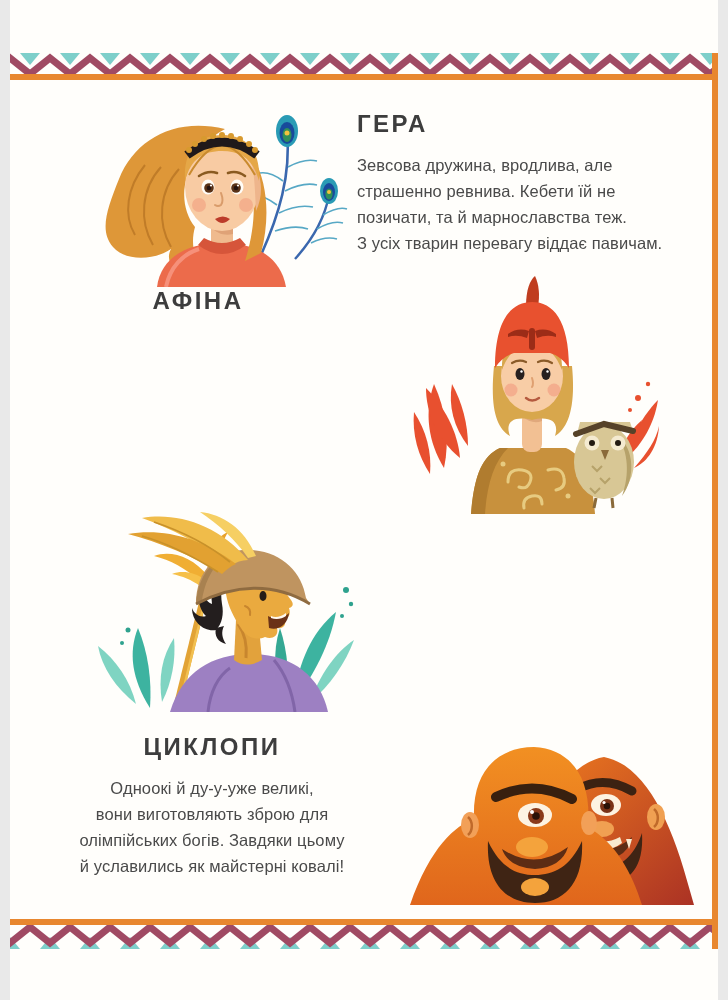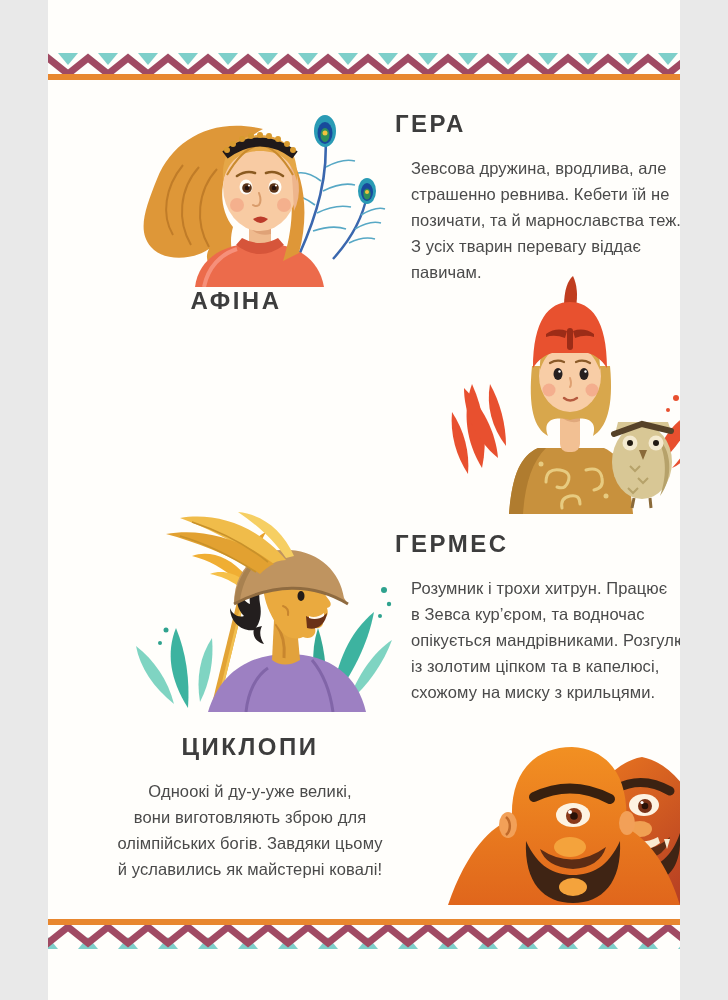--- a/index.html
+++ b/index.html
@@ -1,17 +1,17 @@
 <!DOCTYPE html>
 <html lang="uk"><head>
 <meta charset="utf-8">
 <style>
   html,body{margin:0;padding:0;background:#e9e9e9;}
   .page{
-    position:relative;width:632px;height:1000px;margin:0 auto;
+    position:relative;width:708px;height:1000px;margin:0 auto;
     background:#fffefb;overflow:hidden;
     font-family:"Liberation Sans", sans-serif;
   }
   .band{position:absolute;display:block;}
   .band-top{left:0;top:53px;}
   .band-bottom{left:0;top:919px;}
   .band-right{left:702px;top:53px;}
   .illo{position:absolute;display:block;}
   #hera-illo{left:55px;top:95px;}
   #athena-illo{left:398px;top:270px;}
@@ -20,21 +20,21 @@
   .text-block{position:absolute;}
   #hera-text{left:347px;top:110px;width:322px;}
   #athena-text{left:28px;top:287px;width:320px;}
   #hermes-text{left:347px;top:530px;width:322px;}
   #cyclopes-text{left:42px;top:733px;width:320px;}
   .section-title{
     margin:0 0 13px;font-size:24px;font-weight:600;letter-spacing:2.5px;
     color:#3d3d3d;line-height:1.2;
   }
   .section-desc{
-    margin:16px;font-size:16.5px;line-height:26px;color:#4a4a4a;
+    margin:0;font-size:16.5px;line-height:26px;color:#4a4a4a;
     letter-spacing:.1px;white-space:pre-line;
   }
   .align-right{text-align:center;}
 </style>
 </head>
 <body>
 
 <div class="page">
 
   <svg class="band band-top" width="728" height="27">
@@ -283,28 +283,20 @@
       <path d="M198,46 C186,18 164,4 142,2 C160,14 178,30 190,48 Z" fill="#f6cf63"></path>
       <path d="M190,50 C160,14 118,2 84,8 C112,18 144,34 172,56 C178,52 184,50 190,50 Z" fill="#f0bc4a"></path>
       <path d="M178,54 C142,26 102,18 70,24 C100,32 136,46 164,64 C168,60 173,56 178,54 Z" fill="#e2a131"></path>
       <g fill="none" stroke="#c8912a" stroke-width="1.8">
         <path d="M96,12 C126,22 152,36 172,52"></path>
         <path d="M84,26 C112,34 138,48 160,62"></path>
       </g>
     </g>
   </svg>
 
-  <div id="hermes-text" class="text-block">
-    <h2 class="section-title">ГЕРМЕС</h2>
-    <p class="section-desc">Розумник і трохи хитрун. Працює
-в Зевса кур’єром, та водночас
-опікується мандрівниками. Розгулює
-із золотим ціпком та в капелюсі,
-схожому на миску з крильцями.</p>
-  </div>
 
   <div id="cyclopes-text" class="text-block align-right">
     <h2 class="section-title">ЦИКЛОПИ</h2>
     <p class="section-desc">Одноокі й ду-у-уже великі,
 вони виготовляють зброю для
 олімпійських богів. Завдяки цьому
 й уславились як майстерні ковалі!</p>
   </div>
 
   <svg id="cyclopes-illo" class="illo" width="288" height="206" viewBox="0 0 288 206">

